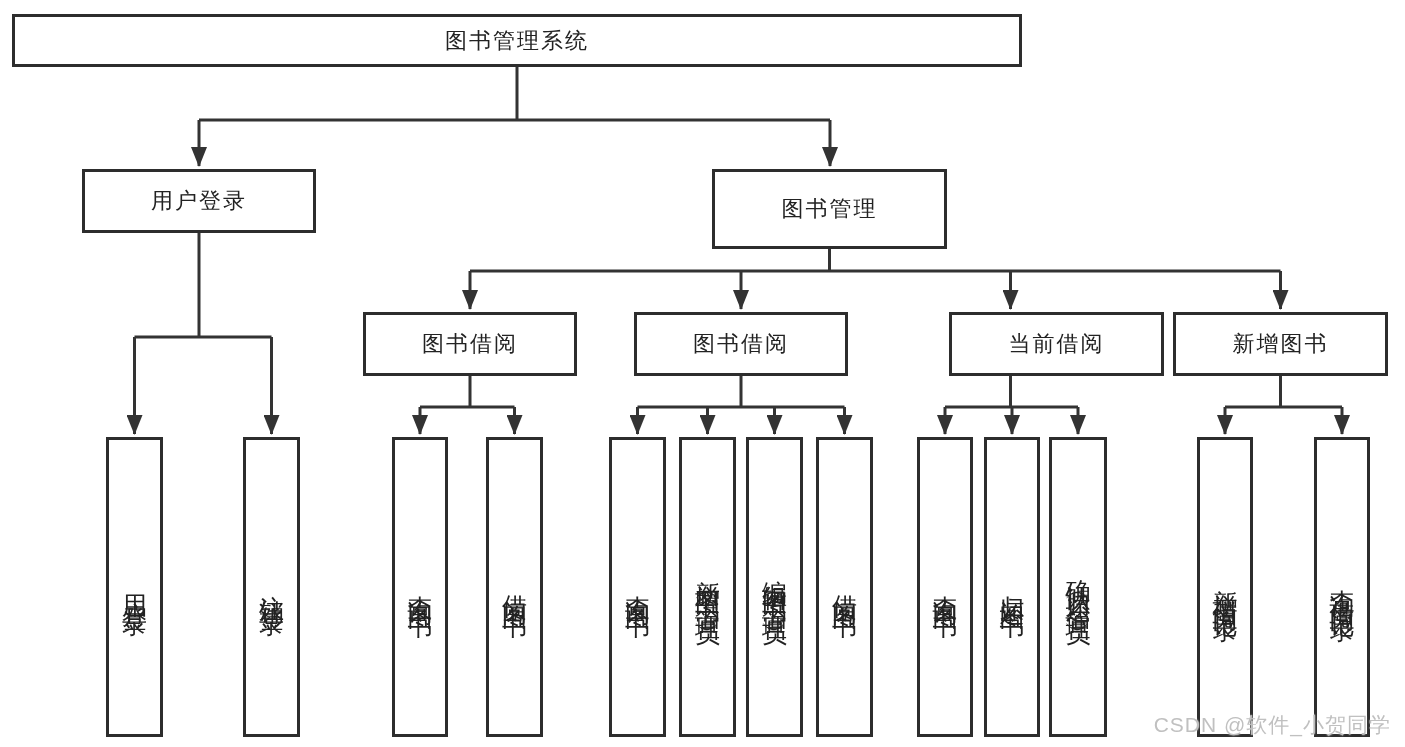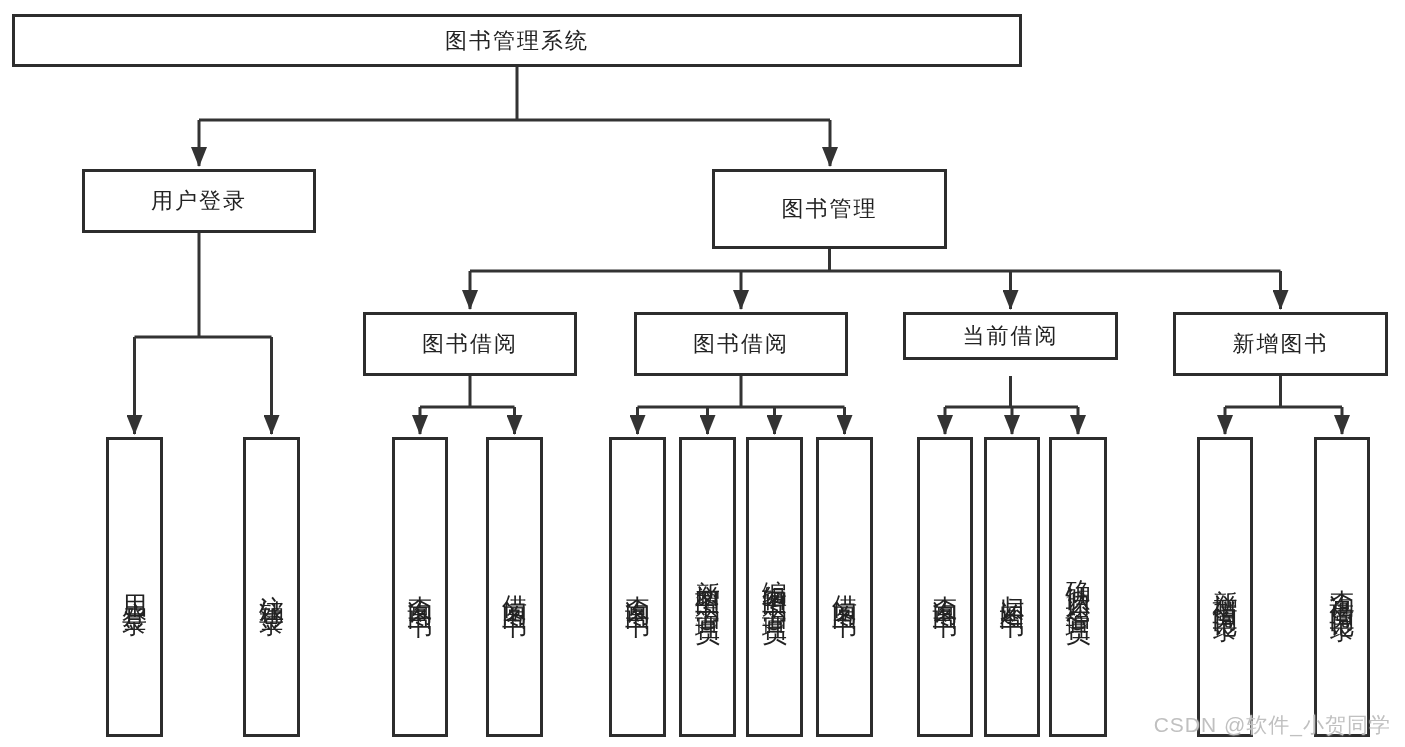--- a/index.html
+++ b/index.html
@@ -106,21 +106,21 @@
   <div class="box hbox" style="left:712px;top:169px;width:235px;height:80px">
     <span>图书管理</span>
   </div>
 
   <div class="box hbox" style="left:363px;top:312px;width:214px;height:64px">
     <span>图书借阅</span>
   </div>
   <div class="box hbox" style="left:634px;top:312px;width:214px;height:64px">
     <span>图书借阅</span>
   </div>
-  <div class="box hbox" style="left:903px;top:312px;width:215px;height:48px">
+  <div class="box hbox" style="left:949px;top:312px;width:215px;height:64px">
     <span>当前借阅</span>
   </div>
   <div class="box hbox" style="left:1173px;top:312px;width:215px;height:64px">
     <span>新增图书</span>
   </div>
 
   <div class="box leaf" style="left:106px;top:437px;width:57px;height:300px">
     <span>用户登录</span>
   </div>
   <div class="box leaf" style="left:243px;top:437px;width:57px;height:300px">

